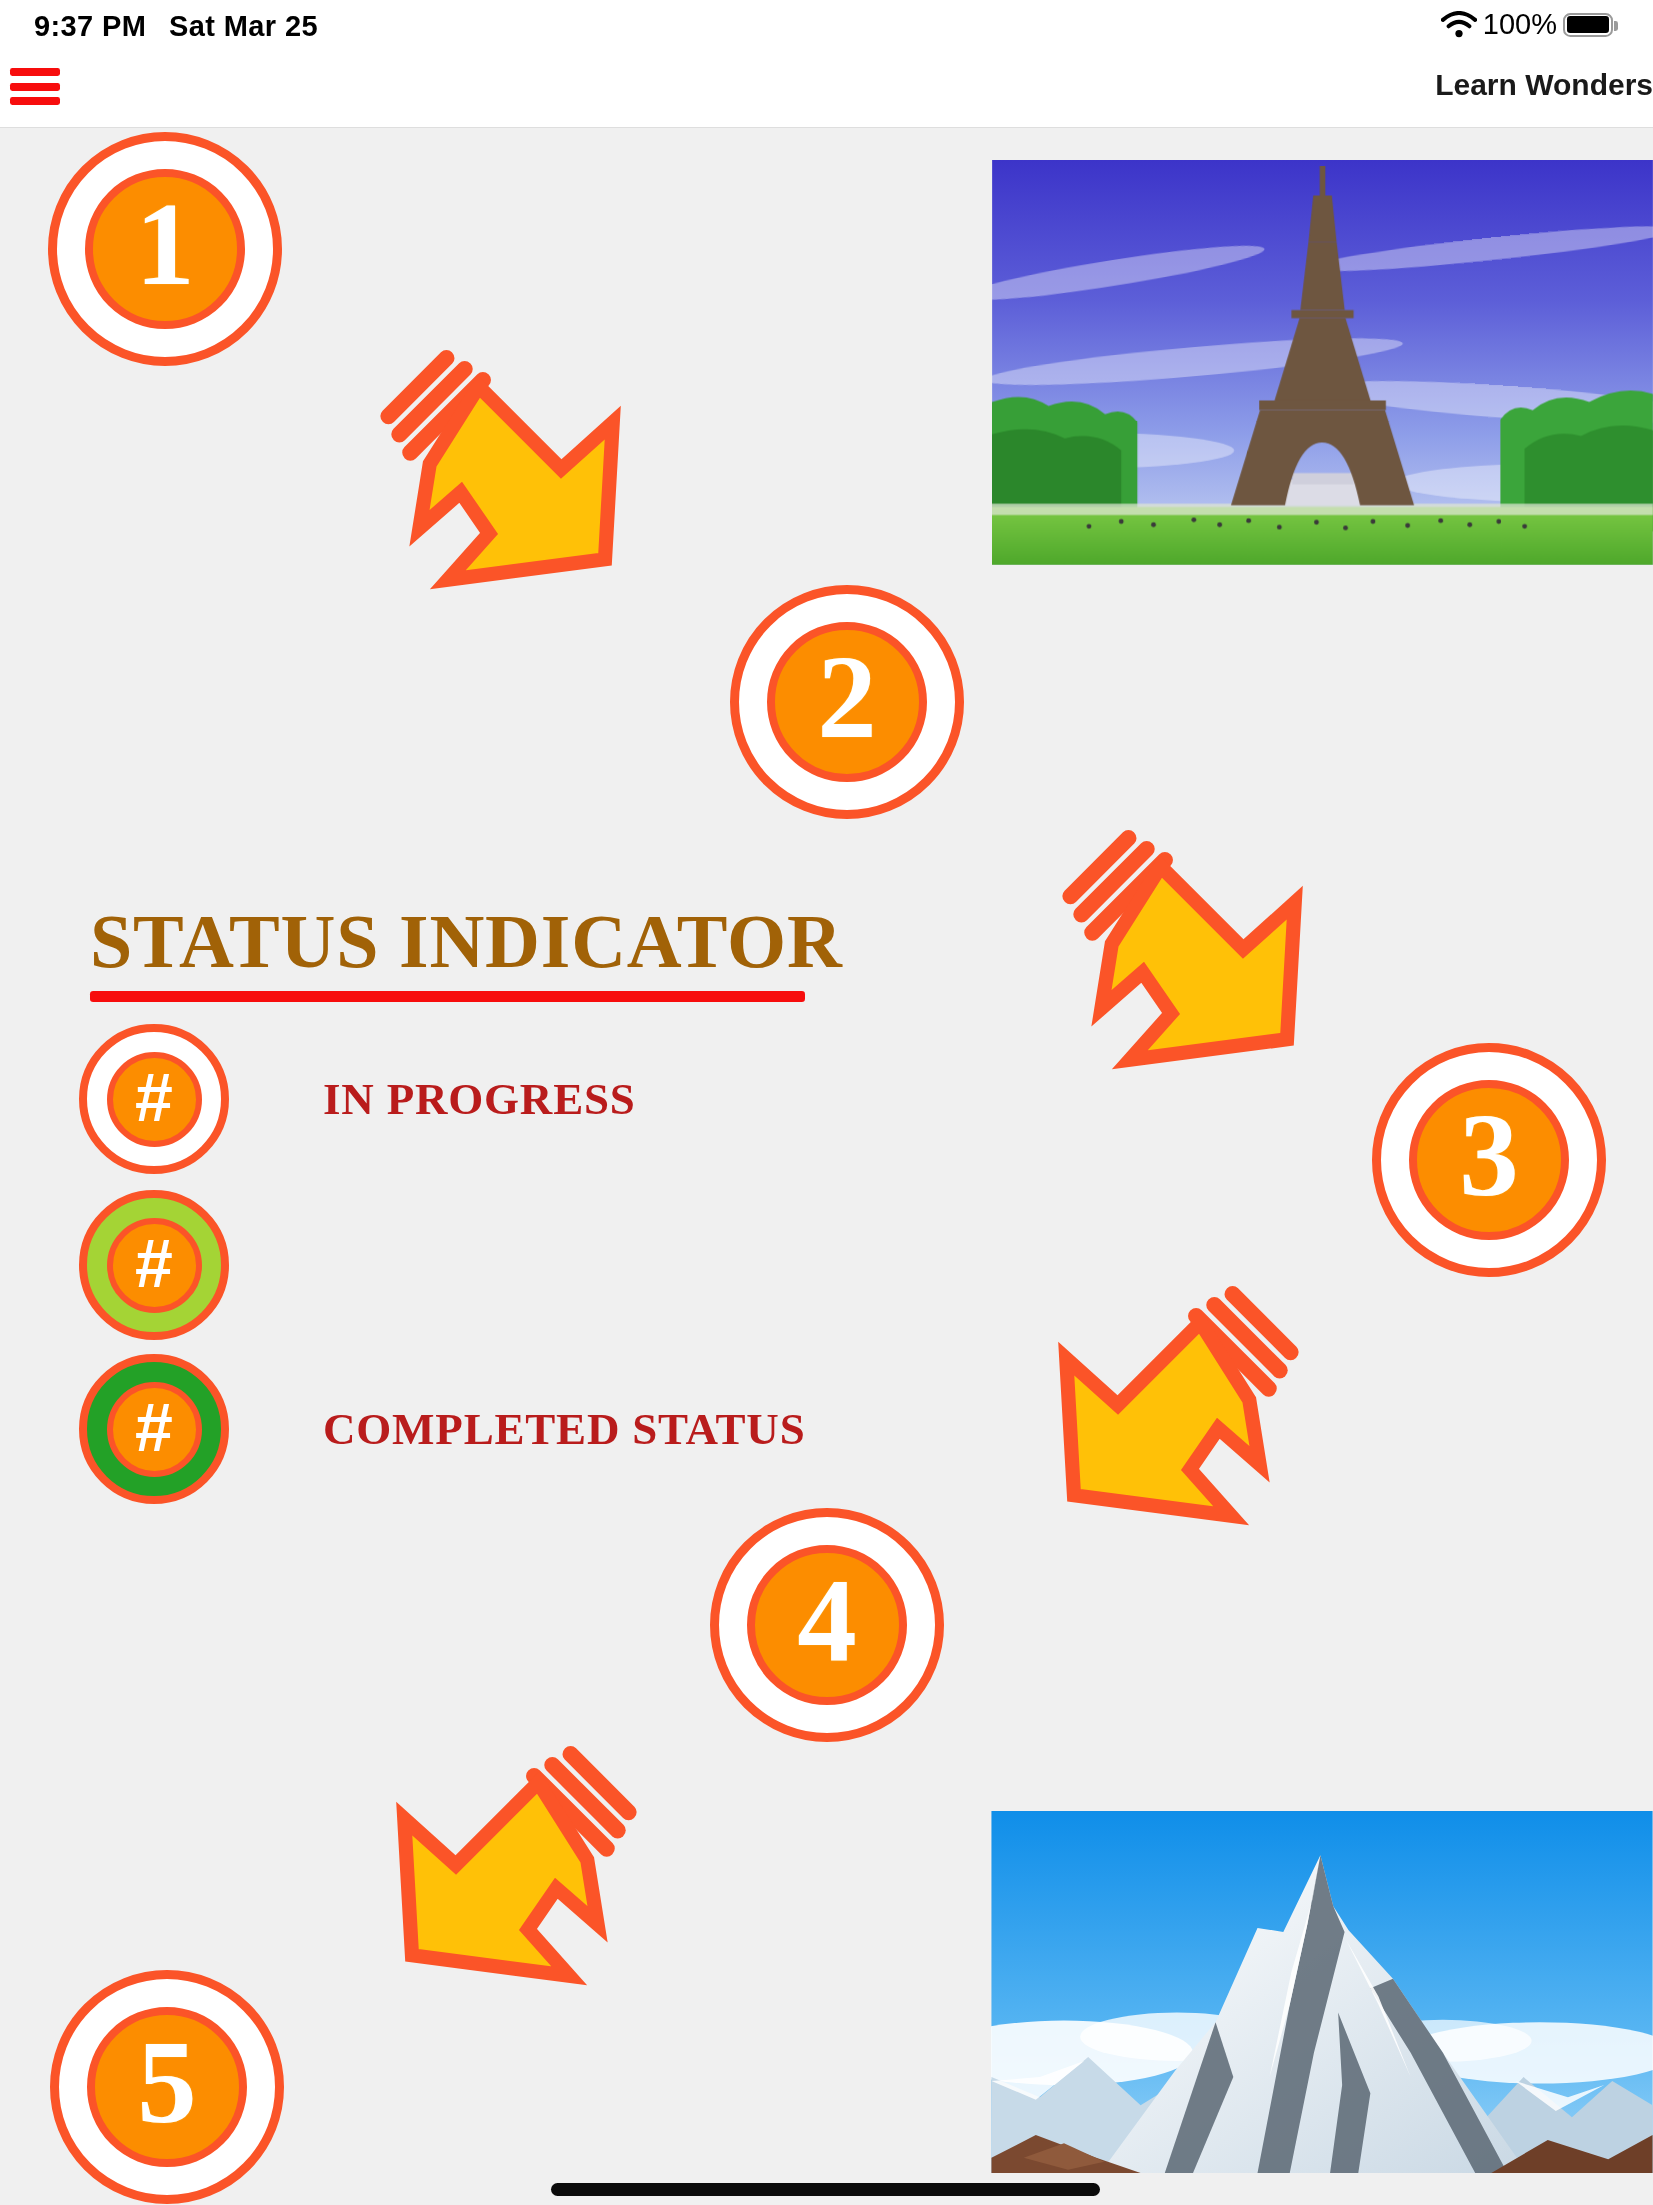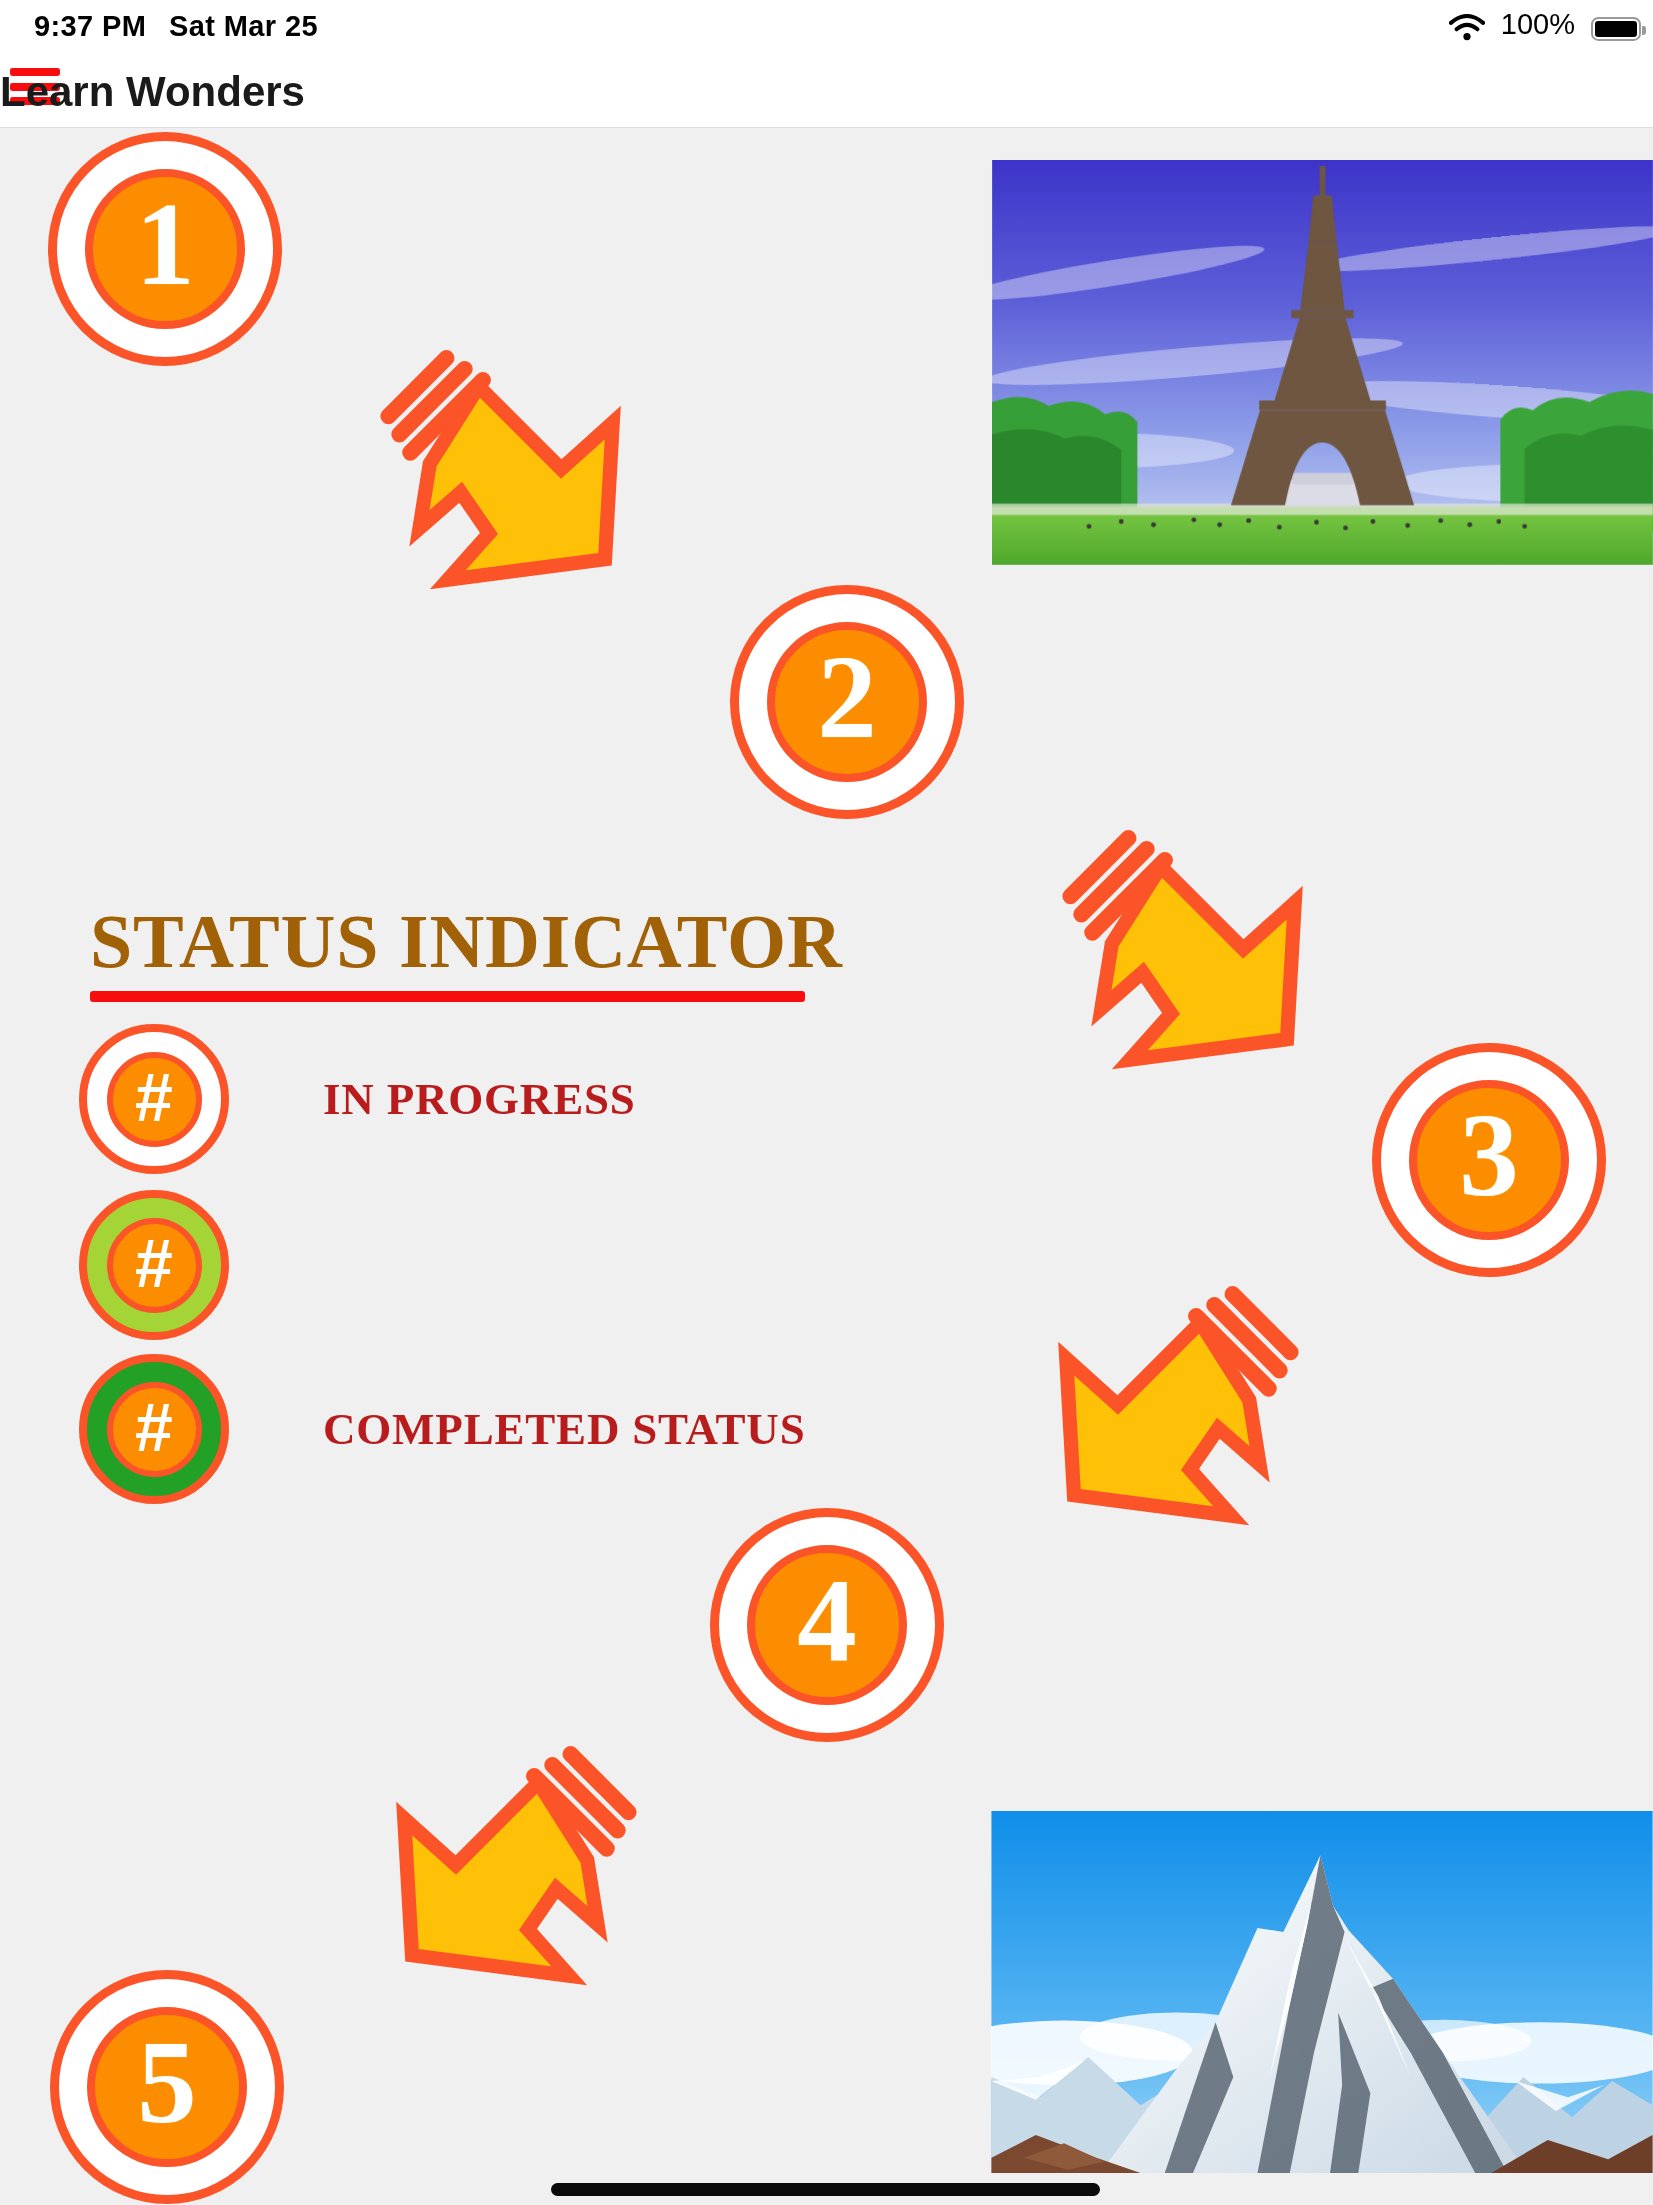--- a/index.html
+++ b/index.html
@@ -4,31 +4,31 @@
 <style>
   html,body{margin:0;padding:0;background:#888;}
   .stage{
     position:relative;width:1653px;height:2205px;overflow:hidden;
     background:#F0F0F0;font-family:"Liberation Sans",sans-serif;
   }
   
   .topbar{position:absolute;left:0;top:0;width:1653px;height:127px;background:#FFFFFF;border-bottom:1.6px solid #DEDEDE;}
   .status-time{position:absolute;left:34px;top:9.7px;font-size:29px;font-weight:600;color:#000;letter-spacing:0.4px;}
   .status-time .date{margin-left:22.6px;font-weight:600;}
-  .status-right{position:absolute;right:12px;top:8px;display:flex;align-items:flex-end;gap:16px;}
+  .status-right{position:absolute;right:40px;top:8px;display:flex;align-items:center;gap:6px;}
   .battery-pct{font-size:29px;font-weight:500;color:#000;}
   .battery{position:relative;width:50px;height:24px;border:2.4px solid #9a9a9a;border-radius:7.3px;padding:1.6px;box-sizing:border-box;}
   .battery .level{width:100%;height:100%;background:#000;border-radius:3.2px;}
   .battery .tip{position:absolute;right:-7.3px;top:6.5px;width:4px;height:9.7px;background:#9a9a9a;border-radius:0 2.4px 2.4px 0;}
   .menu-btn{position:absolute;left:9.7px;top:65px;width:52px;height:45px;cursor:pointer;background:none;border:none;padding:0;}
   .menu-btn span{position:absolute;left:0;width:50px;height:8px;border-radius:2.4px;background:#F70D0D;}
   .menu-btn span:nth-child(1){top:3.2px;}
   .menu-btn span:nth-child(2){top:18px;}
   .menu-btn span:nth-child(3){top:32px;}
-  .nav-title{position:absolute;left:0;top:68px;width:1653px;text-align:left;font-size:42px;font-weight:600;color:#1a1a1a;}
+  .nav-title{position:absolute;left:0;top:68px;width:1653px;text-align:right;font-size:30px;font-weight:600;color:#1a1a1a;}
   
   .step-circle{position:absolute;width:234px;height:234px;border-radius:50%;background:#FFFFFF;
     border:9px solid #FB5428;box-sizing:border-box;display:flex;align-items:center;justify-content:center;cursor:pointer;}
   .step-circle .inner{width:160px;height:160px;border-radius:50%;background:#FC8D00;border:8px solid #FB5428;
     box-sizing:border-box;display:flex;align-items:center;justify-content:center;}
   .step-circle .num{font-family:"Liberation Serif",serif;font-weight:bold;font-size:119px;line-height:1;color:#FFFFFF;
     text-shadow:0 0 1.6px rgba(255,200,60,.6);transform:translateY(-4.8px);}
   
   .flow-arrow{position:absolute;width:299px;height:299px;overflow:visible;}
   .flow-arrow.flip{transform:scaleX(-1);}

